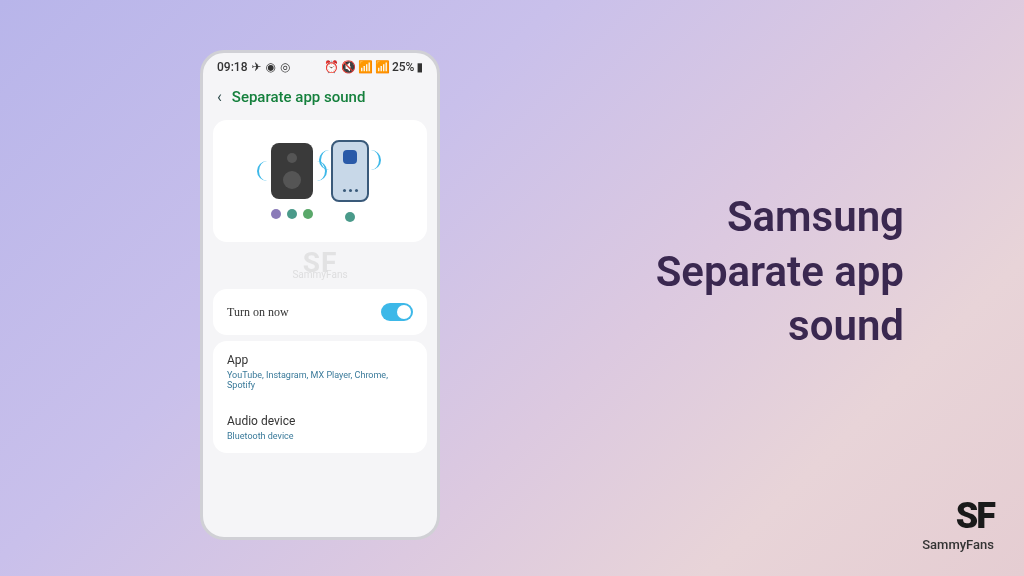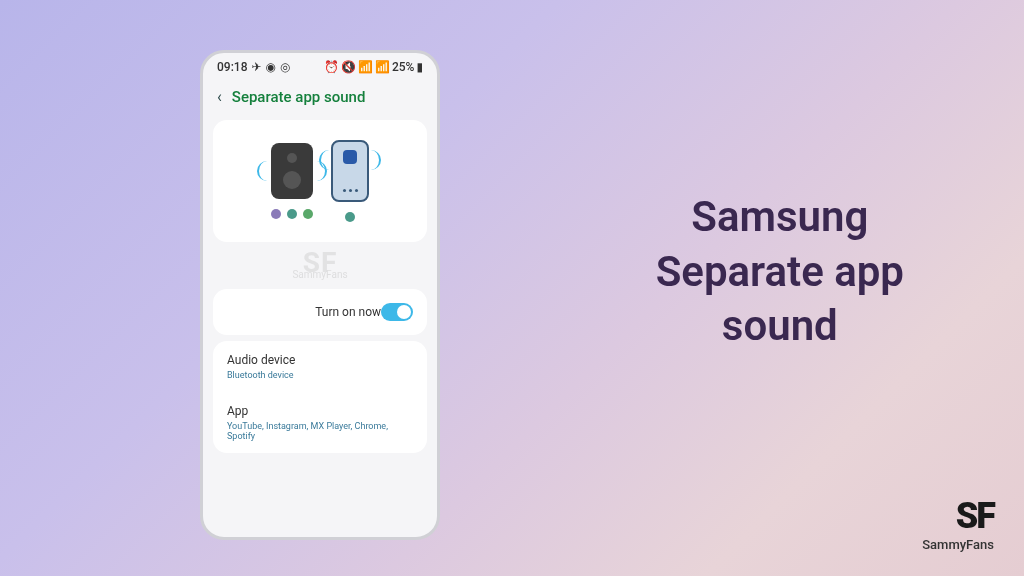--- a/index.html
+++ b/index.html
@@ -212,22 +212,23 @@
       transform: translateX(-50%);
       font-size: 10px;
       color: rgba(150,150,150,0.25);
     }
     .toggle-card {
       background: #fff;
       margin: 6px 10px;
       border-radius: 14px;
       padding: 14px;
       display: flex;
-      justify-content: flex-end;
-      align-items: center;
+      justify-content: space-between;
+      align-items: center;
+      font-family: Liberation Serif, serif;
     }
     .toggle-label {
       font-size: 12px;
       color: #333;
     }
     .toggle {
       width: 32px;
       height: 18px;
       background: #3db8e8;
       border-radius: 10px;
@@ -261,21 +262,21 @@
       font-size: 9px;
       color: #3a7a9a;
     }
     .main-title {
       position: absolute;
       right: 120px;
       top: 190px;
       font-size: 42px;
       font-weight: 600;
       color: #3a2850;
-      text-align: center;
+      text-align: right;
       line-height: 1.3;
     }
     .logo {
       position: absolute;
       right: 30px;
       bottom: 24px;
       text-align: right;
     }
     .logo-sf {
       font-size: 36px;
@@ -346,26 +347,26 @@
     <br>
   </div>
 
   <div class="toggle-card">
     <span class="toggle-label">Turn on now</span>
     <div class="toggle"></div>
   </div>
 
   <div class="settings-card">
     <div class="setting-row">
+      <div class="setting-title">App</div>
+      <div class="setting-value">YouTube, Instagram, MX Player, Chrome, Spotify</div>
+    </div>
+    <div class="setting-row">
       <div class="setting-title">Audio device</div>
       <div class="setting-value">Bluetooth device</div>
-    </div>
-    <div class="setting-row">
-      <div class="setting-title">App</div>
-      <div class="setting-value">YouTube, Instagram, MX Player, Chrome, Spotify</div>
     </div>
   </div>
 </div>
 
 <div class="main-title">Samsung<br>Separate app<br>sound</div>
 
 <div class="logo">
   <div class="logo-sf">SF</div>
   <div class="logo-text">SammyFans</div>
 </div>

